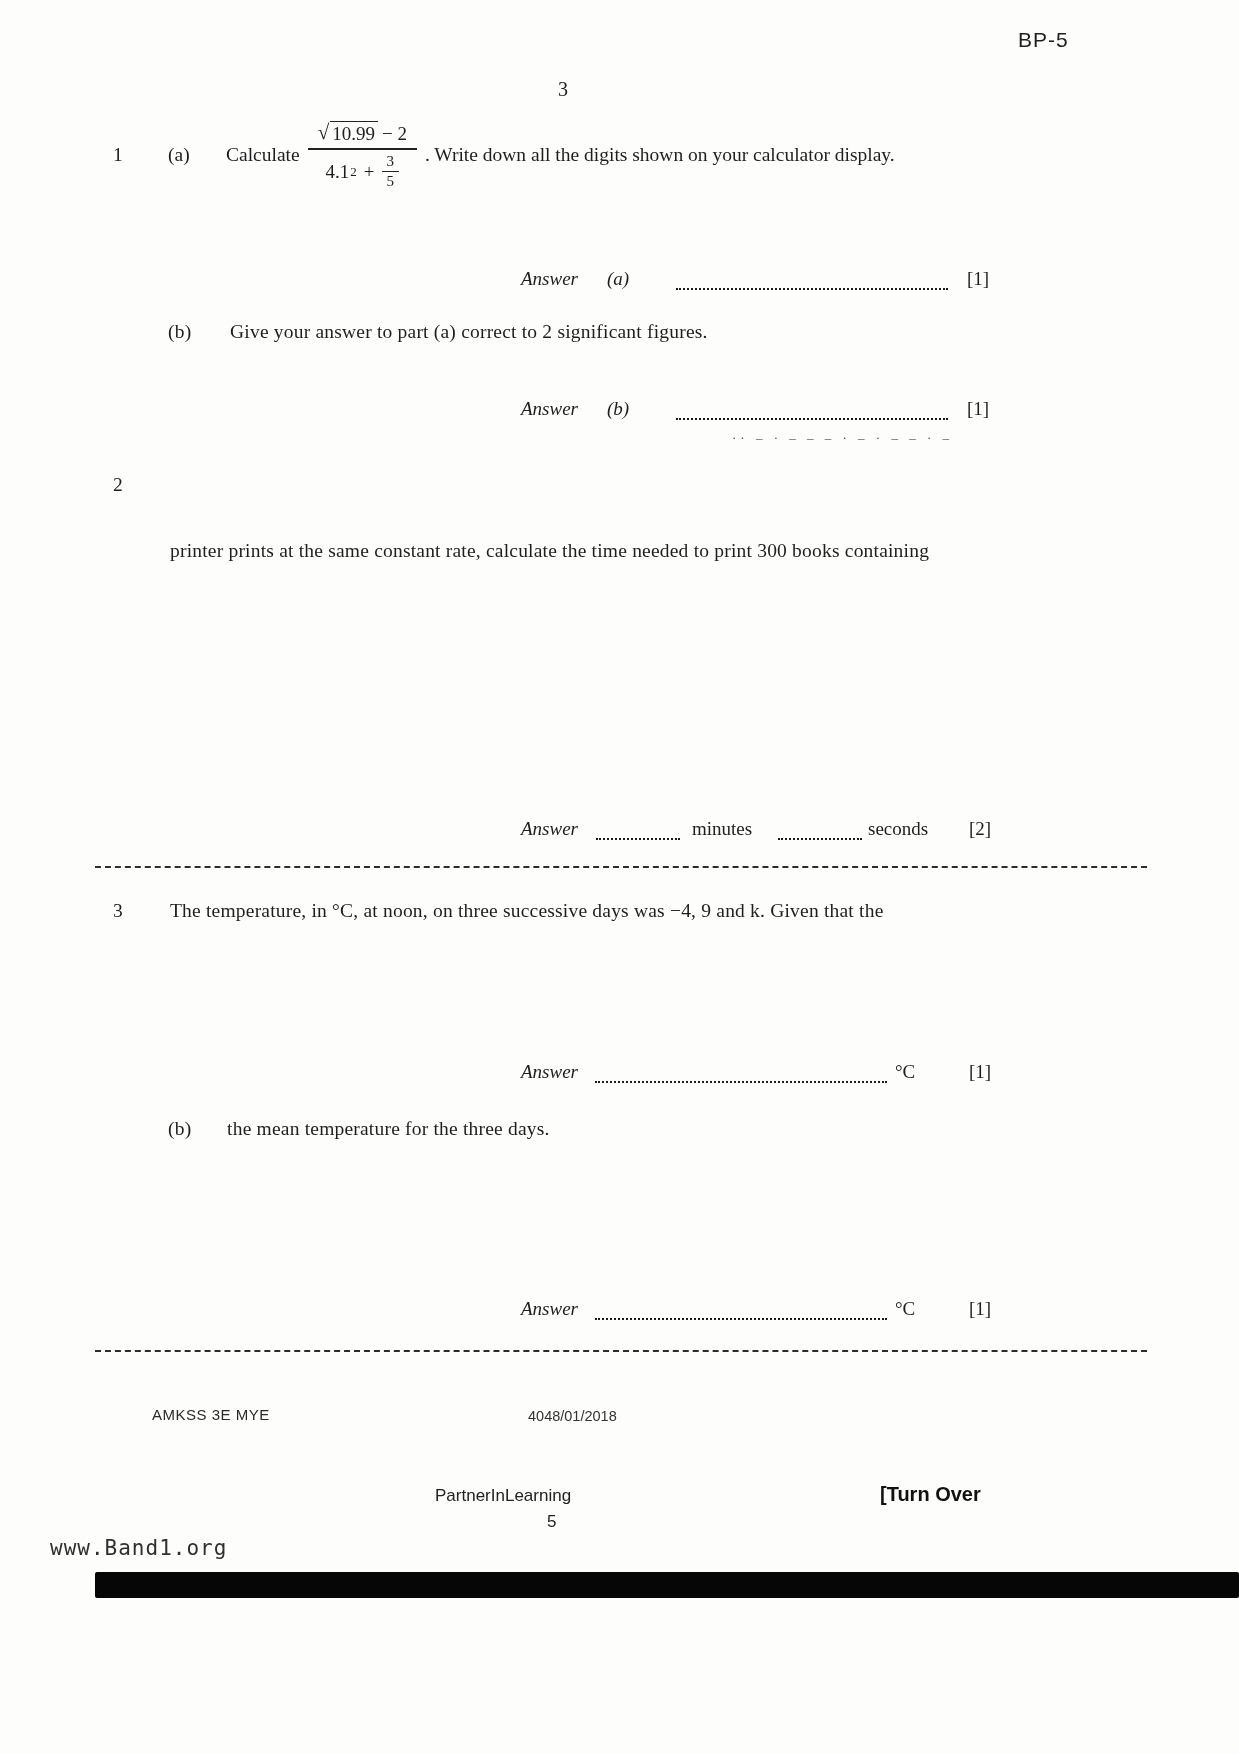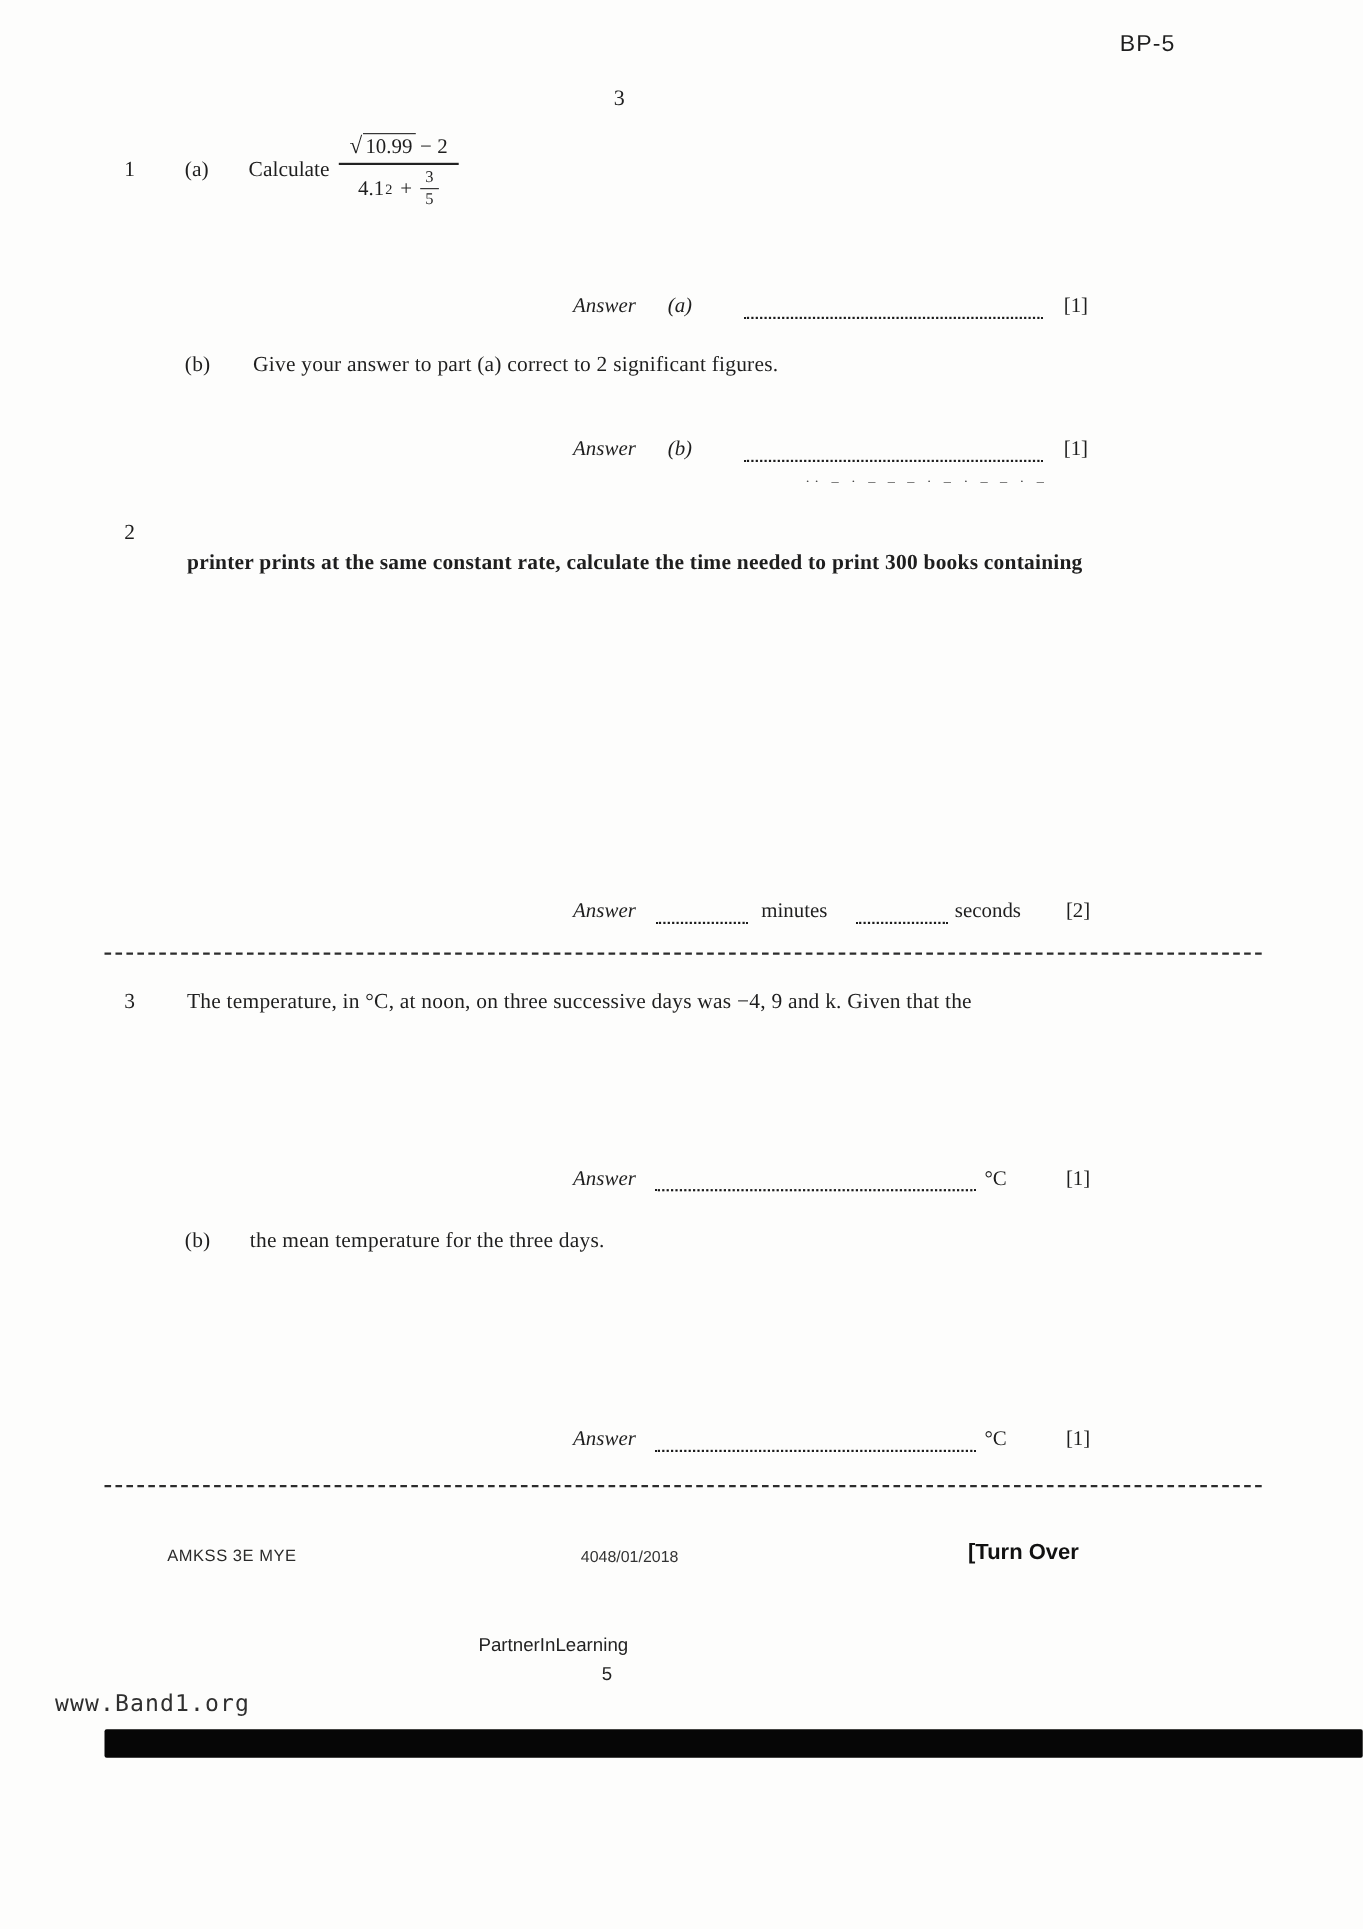--- a/index.html
+++ b/index.html
@@ -70,20 +70,21 @@
       <span class="den">
         <span>4.1</span>
           <span class="exp">2</span>
           <span class="op">+</span>
           <span class="smallfrac">
             <span class="sf-num">3</span>
             <span class="sf-den">5</span>
           </span>
       </span>
     </span>
+    <span>. Write down all the digits shown on your calculator display.</span>
   </div>
 
   <div class="ans-row" style="top:262px;">
     <span class="lab" style="left:510px;">Answer</span>
     <span class="lab" style="left:596px;">(a)</span>
     <span class="dots" style="left:665px;width:272px;"></span>
     <span class="marks" style="left:956px;">[1]</span>
   </div>
 
   <div class="abs qtext" style="left:168px;top:321px;">
@@ -93,21 +94,21 @@
 
   <div class="ans-row" style="top:392px;">
     <span class="lab" style="left:510px;">Answer</span>
     <span class="lab" style="left:596px;">(b)</span>
     <span class="dots" style="left:665px;width:272px;"></span>
     <span class="marks" style="left:956px;">[1]</span>
   </div>
   <div class="abs artifact" style="left:732px;top:430px;">·· – · – – – · – · – – · –</div>
 
   <div class="abs qtext" style="left:113px;top:474px;">2</div>
-  <div class="abs qtext" style="left:170px;top:501px;font-weight:bold;">printer prints at the same constant rate, calculate the time needed to print 300 books containing</div>
+  <div class="abs qtext" style="left:170px;top:540px;">printer prints at the same constant rate, calculate the time needed to print 300 books containing</div>
 
   <div class="ans-row" style="top:812px;">
     <span class="lab" style="left:510px;">Answer</span>
     <span class="dots" style="left:585px;width:84px;"></span>
     <span class="plain" style="left:681px;">minutes</span>
     <span class="dots" style="left:767px;width:84px;"></span>
     <span class="plain" style="left:857px;">seconds</span>
     <span class="marks" style="left:958px;">[2]</span>
   </div>
 
@@ -133,21 +134,21 @@
     <span class="lab" style="left:510px;">Answer</span>
     <span class="dots" style="left:584px;width:292px;"></span>
     <span class="plain" style="left:884px;">°C</span>
     <span class="marks" style="left:958px;">[1]</span>
   </div>
 
   <div class="sep" style="top:1350px;"></div>
 
   <div class="abs sans footer-left" style="left:152px;top:1406px;">AMKSS 3E MYE</div>
   <div class="abs sans footer-center" style="left:528px;top:1408px;">4048/01/2018</div>
-  <div class="abs sans footer-right" style="left:880px;top:1400px;text-align:center;">[Turn Over</div>
+  <div class="abs sans footer-right" style="left:880px;top:1483px;text-align:center;">[Turn Over</div>
 
   <div class="abs sans partner" style="left:435px;top:1486px;">PartnerInLearning</div>
   <div class="abs sans partner" style="left:547px;top:1512px;">5</div>
   <div class="abs mono watermark" style="left:50px;top:1536px;">www.Band1.org</div>
 
   <div class="bottom-bar" style="left:95px;top:1572px;width:1144px;height:26px;"></div>
 
 </div>
 
 </body></html>

